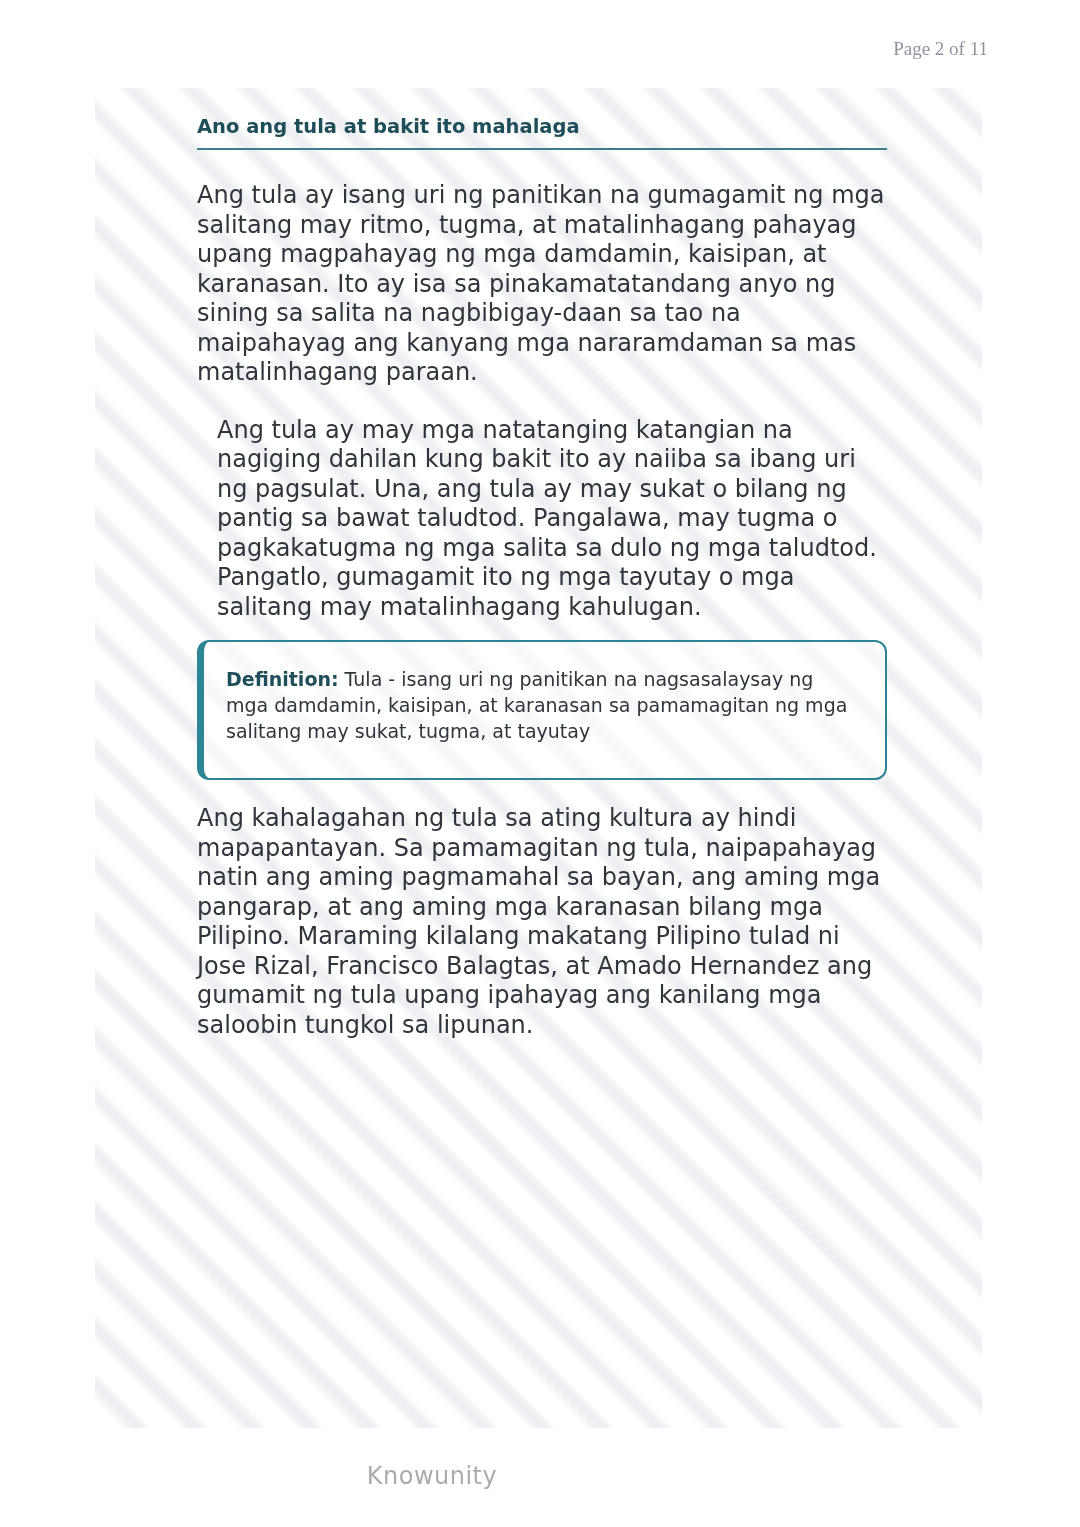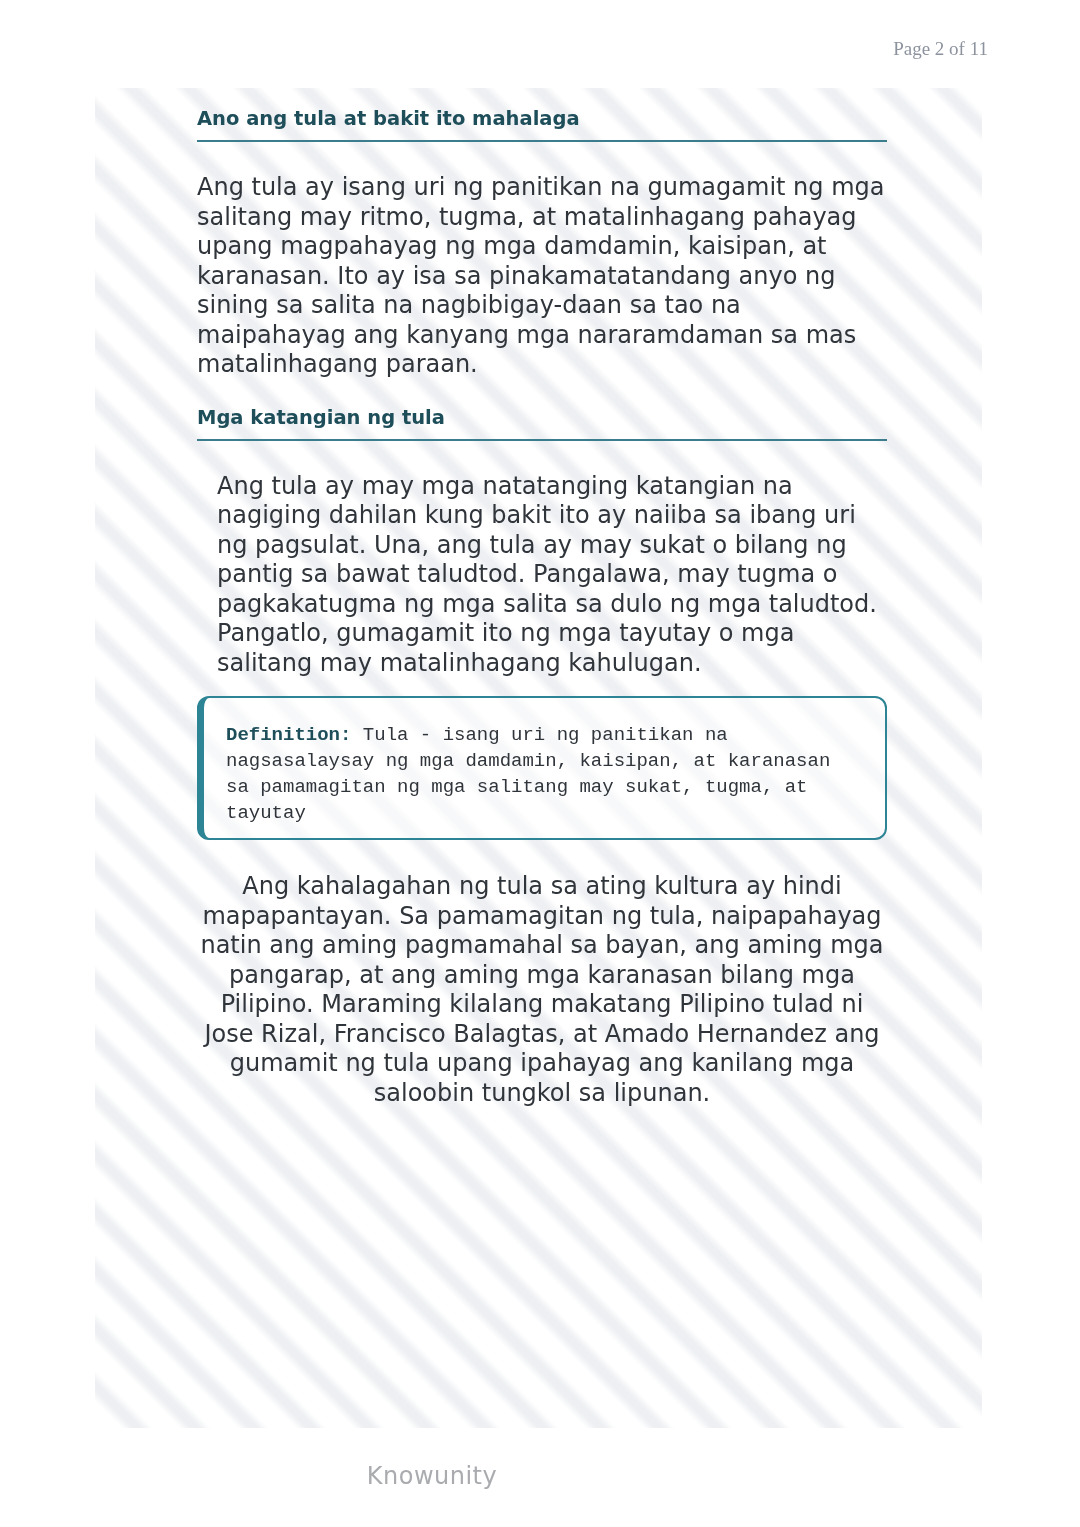--- a/index.html
+++ b/index.html
@@ -31,21 +31,21 @@
     position: absolute;
     top: 38px;
     right: 92px;
     font-family: "Liberation Serif", "DejaVu Serif", serif;
     font-size: 19px;
     color: #8d939e;
   }
   .content {
     position: absolute;
     left: 197px;
-    top: 107px;
+    top: 115px;
     width: 690px;
   }
   h2.section-title {
     font-size: 19.5px;
     font-weight: bold;
     color: #1d4e5a;
     line-height: 24px;
     padding-bottom: 9px;
     border-bottom: 2px solid #3c7d8d;
   }
@@ -56,33 +56,32 @@
     color: #30353b;
   }
   h2.second-title { margin-top: 26px; }
   p.para-2 { margin-top: 28px; margin-left: 20px; }
   .definition-box {
     margin-top: 18px;
     border: 2px solid #2d8494;
     border-left: 7px solid #2d8494;
     border-radius: 12px;
     background: rgba(255,255,255,0.55);
-    padding: 24px 30px 12px 22px;
-    font-family: Liberation Mono, monospace;
+    padding: 24px 30px 34px 22px;
   }
   .definition-box p {
     font-size: 19px;
     line-height: 26px;
     color: #30353b;
   }
   .definition-box .def-label {
     font-weight: bold;
     color: #1d4e5a;
   }
-  p.para-3 { margin-top: 32px; text-align: center; }
+  p.para-3 { margin-top: 24px; }
   .footer {
     position: absolute;
     left: 0;
     top: 1462px;
     width: 864px;
     text-align: center;
   }
   .footer span {
     font-size: 24px;
     color: #a9abae;
@@ -95,21 +94,20 @@
 <div class="stripes"></div>
 
 <div class="page-indicator">Page 2 of 11</div>
 
 <main class="content">
 
   <h2 class="section-title">Ano ang tula at bakit ito mahalaga</h2>
 
   <p class="body-paragraph para-1">Ang tula ay isang uri ng panitikan na gumagamit ng mga salitang may ritmo, tugma, at matalinhagang pahayag upang magpahayag ng mga damdamin, kaisipan, at karanasan. Ito ay isa sa pinakamatatandang anyo ng sining sa salita na nagbibigay-daan sa tao na maipahayag ang kanyang mga nararamdaman sa mas matalinhagang paraan.</p>
 
-  <h2 class="section-title second-title">Mga katangian ng tula</h2>
 
   <p class="body-paragraph para-2">Ang tula ay may mga natatanging katangian na nagiging dahilan kung bakit ito ay naiiba sa ibang uri ng pagsulat. Una, ang tula ay may sukat o bilang ng pantig sa bawat taludtod. Pangalawa, may tugma o pagkakatugma ng mga salita sa dulo ng mga taludtod. Pangatlo, gumagamit ito ng mga tayutay o mga salitang may matalinhagang kahulugan.</p>
 
   <aside class="definition-box">
     <p><span class="def-label">Definition:</span> <span>Tula - isang uri ng panitikan na nagsasalaysay ng mga damdamin, kaisipan, at karanasan sa pamamagitan ng mga salitang may sukat, tugma, at tayutay</span></p>
   </aside>
 
   <p class="body-paragraph para-3">Ang kahalagahan ng tula sa ating kultura ay hindi mapapantayan. Sa pamamagitan ng tula, naipapahayag natin ang aming pagmamahal sa bayan, ang aming mga pangarap, at ang aming mga karanasan bilang mga Pilipino. Maraming kilalang makatang Pilipino tulad ni Jose Rizal, Francisco Balagtas, at Amado Hernandez ang gumamit ng tula upang ipahayag ang kanilang mga saloobin tungkol sa lipunan.</p>
 
 </main>

